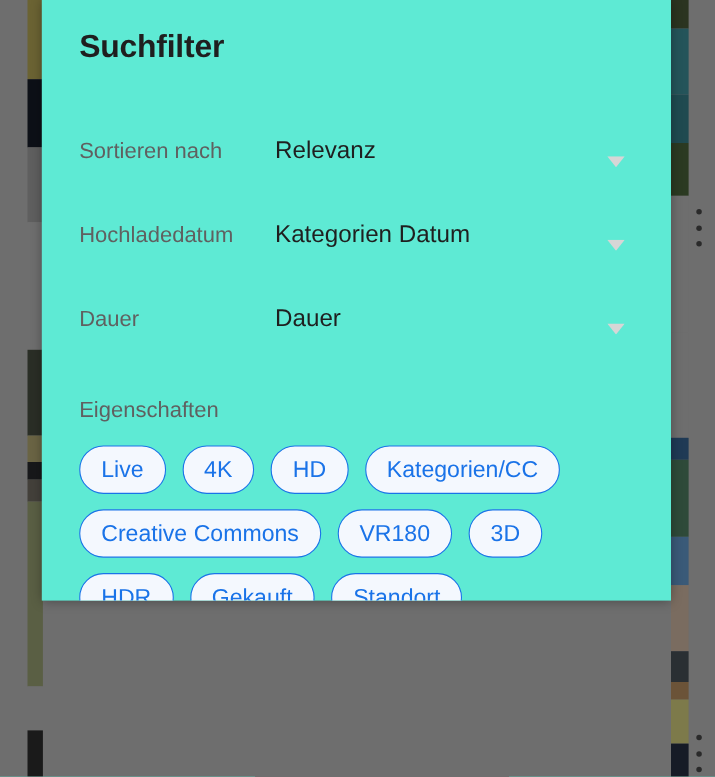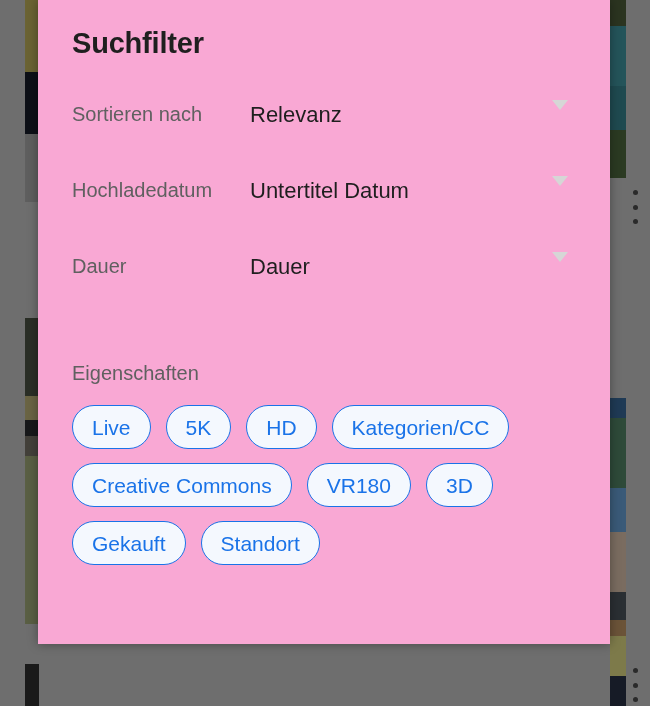--- a/index.html
+++ b/index.html
@@ -57,22 +57,22 @@
     border-radius: 50%;
     background: #2a2a2a;
   }
 
   
   #filter-sheet {
     position: absolute;
     left: 38px;
     top: 0;
     width: 572px;
-    height: 644px;
-    background: #f9a8d4;
+    height: 546px;
+    background: #5eead4;
     z-index: 5;
     box-shadow: 0 0 10px rgba(0,0,0,0.35);
     overflow: hidden;
   }
 
   .sheet-inner {
     padding: 0 34px;
   }
 
   .sheet-title {
@@ -83,21 +83,21 @@
     padding-top: 27px;
     padding-bottom: 4px;
   }
 
   
   .filters {
     margin-top: 36px;
   }
   .filter-row {
     display: flex;
-    align-items: flex-start;
+    align-items: flex-end;
     min-height: 52px;
     margin-bottom: 24px;
   }
   .filter-row:last-child { margin-bottom: 0; }
 
   .filter-label {
     width: 178px;
     flex: 0 0 178px;
     font-size: 20px;
     line-height: 28px;
@@ -212,21 +212,21 @@
         <div class="caret">
           <svg width="16" height="10" viewBox="0 0 16 10" aria-hidden="true">
               <polygon points="0,0 16,0 8,10" fill="#d6d6d6"></polygon>
             </svg>
         </div>
       </div>
 
 
       <div class="filter-row">
         <div class="filter-label">Hochladedatum</div>
-        <div class="filter-value">Untertitel Datum</div>
+        <div class="filter-value">Kategorien Datum</div>
         <div class="caret">
           <svg width="16" height="10" viewBox="0 0 16 10" aria-hidden="true">
               <polygon points="0,0 16,0 8,10" fill="#d6d6d6"></polygon>
             </svg>
         </div>
       </div>
 
       <div class="filter-row">
         <div class="filter-label">Dauer</div>
         <div class="filter-value">Dauer</div>
@@ -236,24 +236,25 @@
             </svg>
         </div>
       </div>
 
     </div>
 
     <div class="props-heading">Eigenschaften</div>
 
     <div class="chips">
       <div class="chip">Live</div>
-      <div class="chip">5K</div>
+      <div class="chip">4K</div>
       <div class="chip">HD</div>
       <div class="chip">Kategorien/CC</div>
       <div class="chip">Creative Commons</div>
       <div class="chip">VR180</div>
       <div class="chip">3D</div>
+      <div class="chip">HDR</div>
       <div class="chip">Gekauft</div>
       <div class="chip">Standort</div>
     </div>
 
   </div>
 </div>
 
 </body></html>

